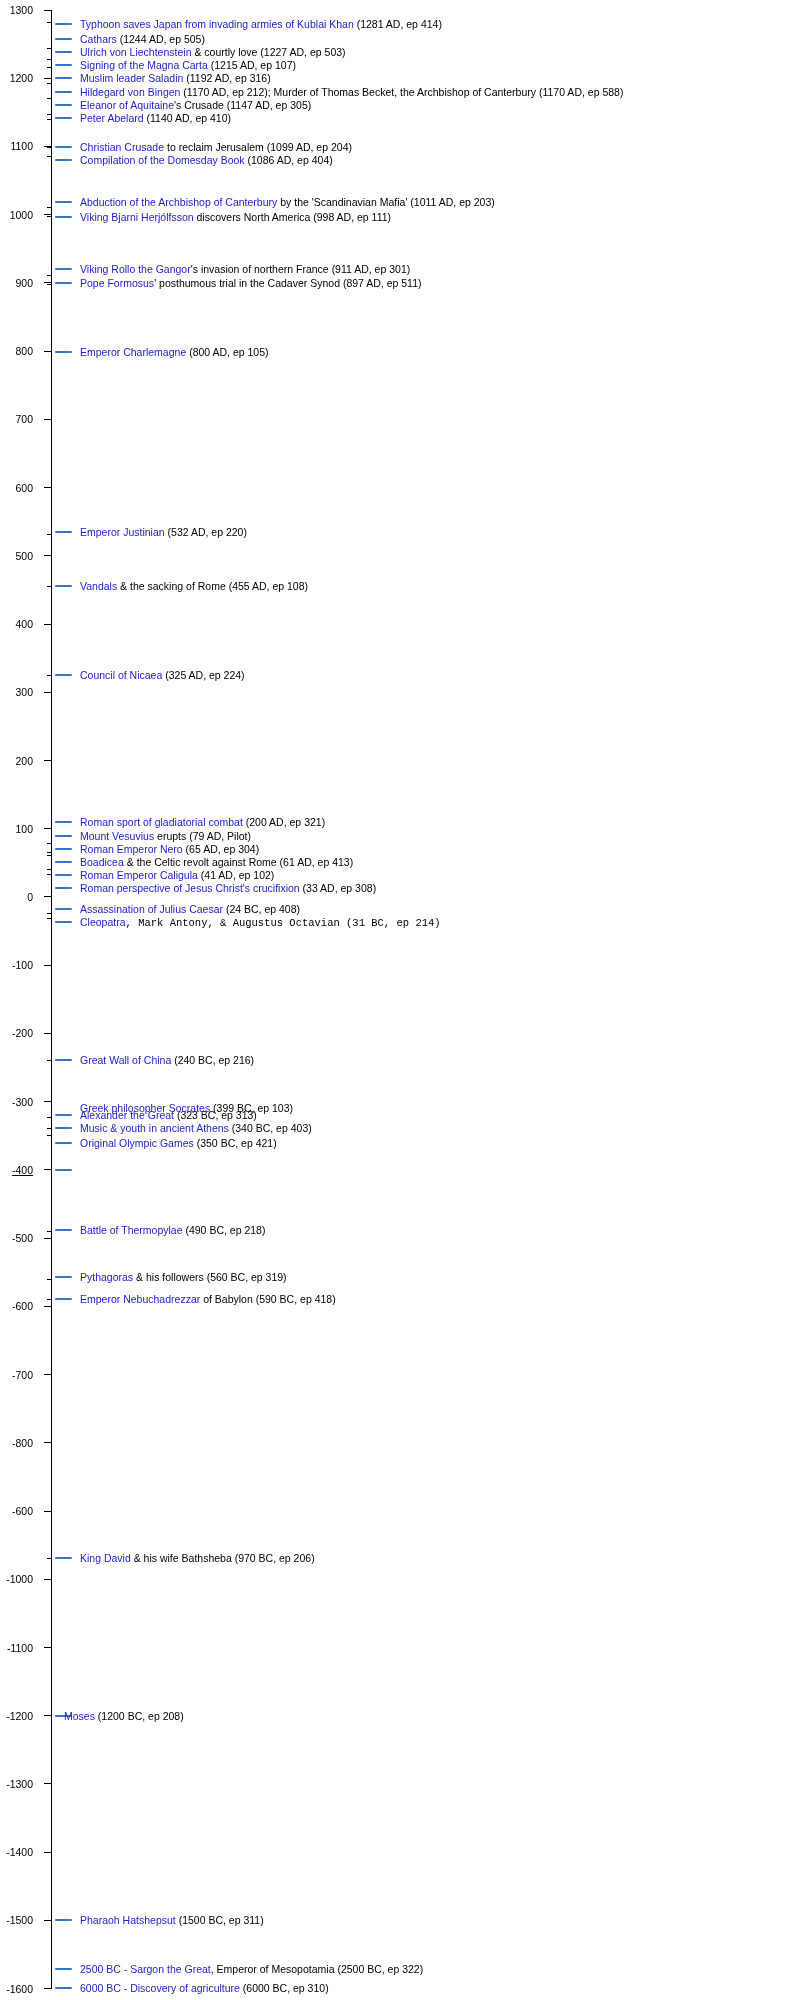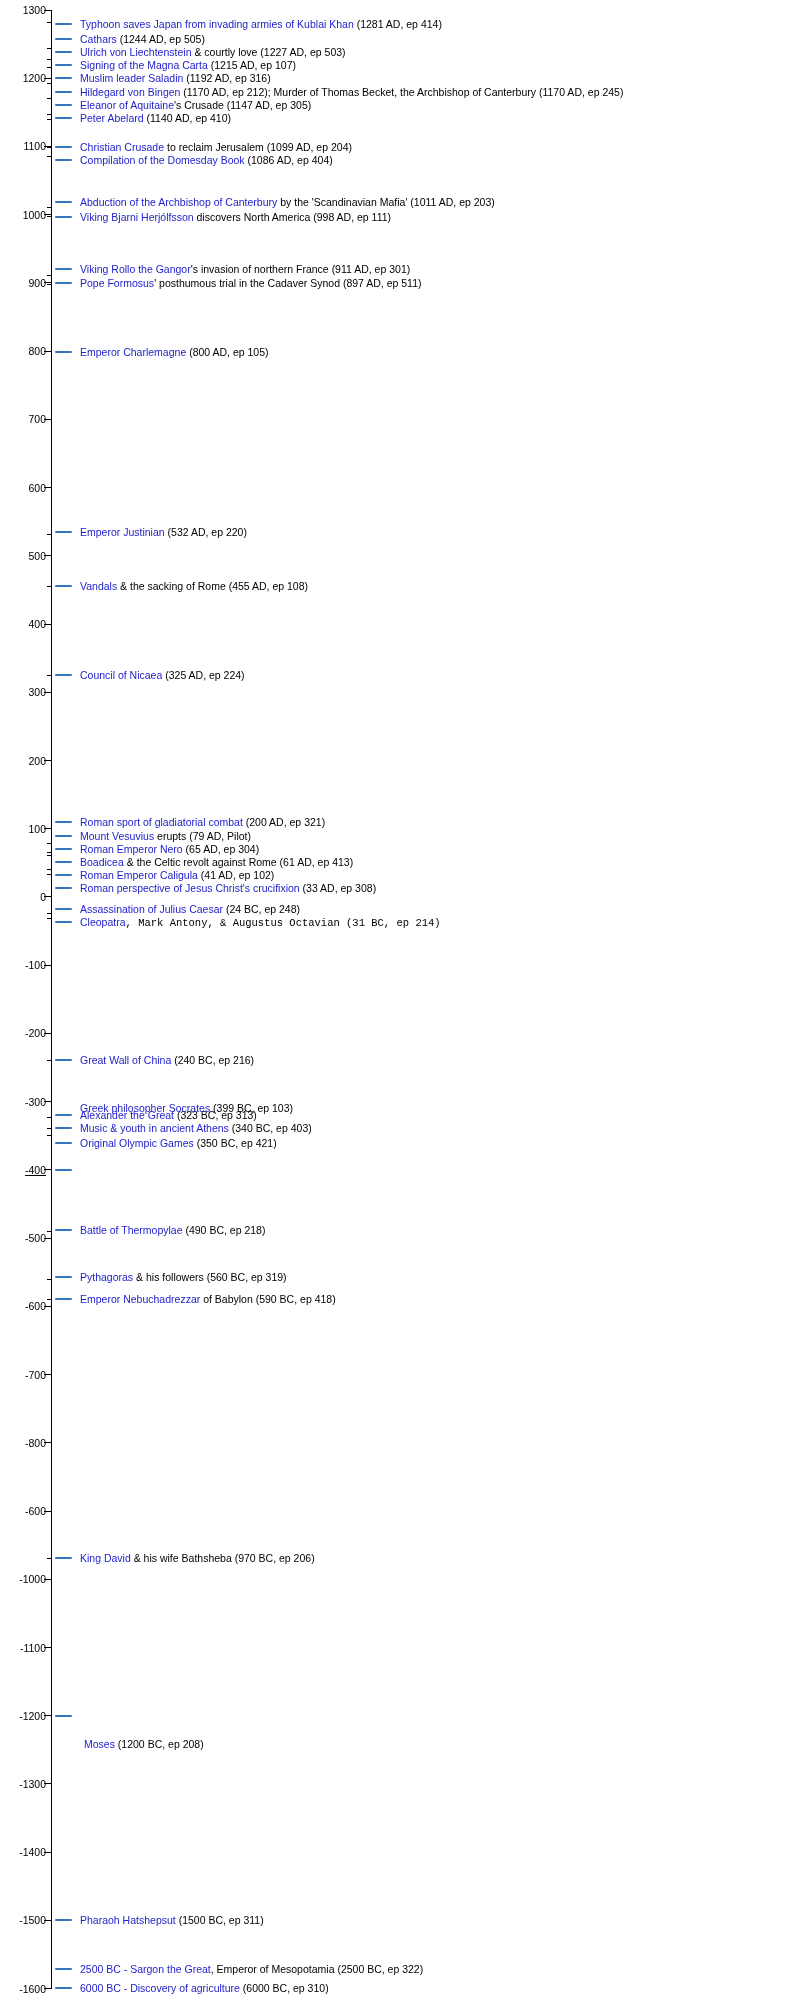--- a/index.html
+++ b/index.html
@@ -6,21 +6,21 @@
   body{
     width:800px;height:2000px;background:#ffffff;position:relative;
     font-family:"Liberation Sans", sans-serif;
     -webkit-font-smoothing:antialiased;
   }
   .chart{position:absolute;inset:0;}
   .axis-line{position:absolute;width:1px;background:#000;}
   .tick-mark{position:absolute;height:1px;background:#000;}
   .tick-label{
     position:absolute;transform:translateY(-50%);
-    font-size:10.5px;color:#000;text-align:right;width:46px;left:0;
+    font-size:10.5px;color:#000;text-align:right;width:33px;left:0;
     white-space:nowrap;
   }
   .event-tick{position:absolute;height:1px;background:#000;}
   .event-row{
     position:absolute;transform:translateY(-50%);
     font-size:10.5px;white-space:nowrap;color:#000;
   }
   .leader{
     position:absolute;height:2px;transform:translateY(-50%);
     border-radius:1px;
@@ -104,21 +104,21 @@
       <div class="leader" style="left: 55px; top: 52px; width: 17px; background: rgb(51, 119, 196);"></div>
       <div class="event-row" style="left: 80px; top: 52px;"><span style="color: rgb(34, 34, 204);">Ulrich von Liechtenstein</span><span style="color: rgb(0, 0, 0);"> &amp; courtly love (1227 AD, ep 503)</span></div>
       <div class="event-tick" style="left: 47px; top: 67.4955px; width: 4px; background: rgb(0, 0, 0);"></div>
       <div class="leader" style="left: 55px; top: 65px; width: 17px; background: rgb(51, 119, 196);"></div>
       <div class="event-row" style="left: 80px; top: 65px;"><span style="color: rgb(34, 34, 204);">Signing of the Magna Carta</span><span style="color: rgb(0, 0, 0);"> (1215 AD, ep 107)</span></div>
       <div class="event-tick" style="left: 47px; top: 83.1884px; width: 4px; background: rgb(0, 0, 0);"></div>
       <div class="leader" style="left: 55px; top: 78px; width: 17px; background: rgb(51, 119, 196);"></div>
       <div class="event-row" style="left: 80px; top: 78px; text-align: center;"><span style="color: rgb(34, 34, 204);">Muslim leader Saladin</span><span style="color: rgb(0, 0, 0);"> (1192 AD, ep 316)</span></div>
       <div class="event-tick" style="left: 47px; top: 98.199px; width: 4px; background: rgb(0, 0, 0);"></div>
       <div class="leader" style="left: 55px; top: 92px; width: 17px; background: rgb(51, 119, 196);"></div>
-      <div class="event-row" style="left: 80px; top: 92px;"><span style="color: rgb(34, 34, 204); margin-top: 44px;">Hildegard von Bingen</span><span style="color: rgb(0, 0, 0);"> (1170 AD, ep 212); Murder of Thomas Becket, the Archbishop of Canterbury (1170 AD, ep 245)</span></div>
+      <div class="event-row" style="left: 80px; top: 92px;"><span style="color: rgb(34, 34, 204); margin-top: 44px;">Hildegard von Bingen</span><span style="color: rgb(0, 0, 0);"> (1170 AD, ep 212); Murder of Thomas Becket, the Archbishop of Canterbury (1170 AD, ep 588)</span></div>
       <div class="event-tick" style="left: 47px; top: 113.892px; width: 4px; background: rgb(0, 0, 0);"></div>
       <div class="leader" style="left: 55px; top: 105px; width: 17px; background: rgb(51, 119, 196);"></div>
       <div class="event-row" style="left: 80px; top: 105px;"><span style="color: rgb(34, 34, 204);">Eleanor of Aquitaine</span><span style="color: rgb(0, 0, 0);">'s Crusade (1147 AD, ep 305)</span></div>
       <div class="event-tick" style="left: 47px; top: 118.668px; width: 4px; background: rgb(0, 0, 0);"></div>
       <div class="leader" style="left: 55px; top: 118px; width: 17px; background: rgb(51, 119, 196);"></div>
       <div class="event-row" style="left: 80px; top: 118px;"><span style="color: rgb(34, 34, 204);">Peter Abelard</span><span style="color: rgb(0, 0, 0);"> (1140 AD, ep 410)</span></div>
       <div class="event-tick" style="left: 47px; top: 146.642px; width: 4px; background: rgb(0, 0, 0);"></div>
       <div class="leader" style="left: 55px; top: 147px; width: 17px; background: rgb(51, 119, 196);"></div>
       <div class="event-row" style="left: 80px; top: 147px;"><span style="color: rgb(34, 34, 204);">Christian Crusade</span><span style="color: rgb(0, 0, 0);"> to reclaim Jerusalem (1099 AD, ep 204)</span></div>
       <div class="event-tick" style="left: 47px; top: 155.512px; width: 4px; background: rgb(0, 0, 0);"></div>
@@ -161,21 +161,21 @@
       <div class="leader" style="left: 55px; top: 862px; width: 17px; background: rgb(51, 119, 196);"></div>
       <div class="event-row" style="left: 80px; top: 862px;"><span style="color: rgb(34, 34, 204);">Boadicea</span><span style="color: rgb(0, 0, 0);"> &amp; the Celtic revolt against Rome (61 AD, ep 413)</span></div>
       <div class="event-tick" style="left: 47px; top: 868.516px; width: 4px; background: rgb(0, 0, 0);"></div>
       <div class="leader" style="left: 55px; top: 875px; width: 17px; background: rgb(51, 119, 196);"></div>
       <div class="event-row" style="left: 80px; top: 875px;"><span style="color: rgb(34, 34, 204);">Roman Emperor Caligula</span><span style="color: rgb(0, 0, 0);"> (41 AD, ep 102)</span></div>
       <div class="event-tick" style="left: 47px; top: 873.974px; width: 4px; background: rgb(0, 0, 0);"></div>
       <div class="leader" style="left: 55px; top: 888px; width: 17px; background: rgb(51, 119, 196);"></div>
       <div class="event-row" style="left: 80px; top: 888px;"><span style="color: rgb(34, 34, 204);">Roman perspective of Jesus Christ's crucifixion</span><span style="color: rgb(0, 0, 0);"> (33 AD, ep 308)</span></div>
       <div class="event-tick" style="left: 47px; top: 912.865px; width: 4px; background: rgb(0, 0, 0);"></div>
       <div class="leader" style="left: 55px; top: 909px; width: 17px; background: rgb(51, 119, 196);"></div>
-      <div class="event-row" style="left: 80px; top: 909px;"><span style="color: rgb(34, 34, 204);">Assassination of Julius Caesar</span><span style="color: rgb(0, 0, 0);"> (24 BC, ep 248)</span></div>
+      <div class="event-row" style="left: 80px; top: 909px;"><span style="color: rgb(34, 34, 204);">Assassination of Julius Caesar</span><span style="color: rgb(0, 0, 0);"> (24 BC, ep 408)</span></div>
       <div class="event-tick" style="left: 47px; top: 917.641px; width: 4px; background: rgb(0, 0, 0);"></div>
       <div class="leader" style="left: 55px; top: 922px; width: 17px; background: rgb(51, 119, 196);"></div>
       <div class="event-row" style="left: 80px; top: 922px;"><span style="color: rgb(34, 34, 204);">Cleopatra</span><span style="color: rgb(0, 0, 0); font-family: Liberation Mono, monospace;">, Mark Antony, &amp; Augustus Octavian (31 BC, ep 214)</span></div>
       <div class="event-tick" style="left: 47px; top: 1060.24px; width: 4px; background: rgb(0, 0, 0);"></div>
       <div class="leader" style="left: 55px; top: 1060px; width: 17px; background: rgb(51, 119, 196);"></div>
       <div class="event-row" style="left: 80px; top: 1060px;"><span style="color: rgb(34, 34, 204);">Great Wall of China</span><span style="color: rgb(0, 0, 0);"> (240 BC, ep 216)</span></div>
       <div class="event-tick" style="left: 47px; top: 1116.87px; width: 4px; background: rgb(0, 0, 0);"></div>
       <div class="leader" style="left: 55px; top: 1115px; width: 17px; background: rgb(51, 119, 196);"></div>
       <div class="event-row" style="left: 80px; top: 1115px;"><span style="color: rgb(34, 34, 204);">Alexander the Great</span><span style="color: rgb(0, 0, 0);"> (323 BC, ep 313)</span></div>
       <div class="event-tick" style="left: 47px; top: 1128.47px; width: 4px; background: rgb(0, 0, 0);"></div>
@@ -194,21 +194,21 @@
       <div class="leader" style="left: 55px; top: 1277px; width: 17px; background: rgb(51, 119, 196);"></div>
       <div class="event-row" style="left: 80px; top: 1277px;"><span style="color: rgb(34, 34, 204);">Pythagoras</span><span style="color: rgb(0, 0, 0);"> &amp; his followers (560 BC, ep 319)</span></div>
       <div class="event-tick" style="left: 47px; top: 1299.05px; width: 4px; background: rgb(0, 0, 0);"></div>
       <div class="leader" style="left: 55px; top: 1299px; width: 17px; background: rgb(51, 119, 196);"></div>
       <div class="event-row" style="left: 80px; top: 1299px;"><span style="color: rgb(34, 34, 204);">Emperor Nebuchadrezzar</span><span style="color: rgb(0, 0, 0);"> of Babylon (590 BC, ep 418)</span></div>
       <div class="event-tick" style="left: 47px; top: 1558.32px; width: 4px; background: rgb(0, 0, 0);"></div>
       <div class="leader" style="left: 55px; top: 1558px; width: 17px; background: rgb(51, 119, 196);"></div>
       <div class="event-row" style="left: 80px; top: 1558px;"><span style="color: rgb(34, 34, 204);">King David</span><span style="color: rgb(0, 0, 0);"> &amp; his wife Bathsheba (970 BC, ep 206)</span></div>
       <div class="event-tick" style="left: 47px; top: 1715.25px; width: 4px; background: rgb(0, 0, 0);"></div>
       <div class="leader" style="left: 55px; top: 1716px; width: 17px; background: rgb(51, 119, 196);"></div>
-      <div class="event-row" style="left: 84px; top: 1716px; margin-top: 28px;"><span style="color: rgb(34, 34, 204);">Moses</span><span style="color: rgb(0, 0, 0);"> (1200 BC, ep 208)</span></div>
+      <div class="event-row" style="left: 64px; top: 1716px;"><span style="color: rgb(34, 34, 204);">Moses</span><span style="color: rgb(0, 0, 0);"> (1200 BC, ep 208)</span></div>
       <div class="event-tick" style="left: 47px; top: 1919.94px; width: 4px; background: rgb(0, 0, 0);"></div>
       <div class="leader" style="left: 55px; top: 1920px; width: 17px; background: rgb(51, 119, 196);"></div>
       <div class="event-row" style="left: 80px; top: 1920px;"><span style="color: rgb(34, 34, 204);">Pharaoh Hatshepsut</span><span style="color: rgb(0, 0, 0);"> (1500 BC, ep 311)</span></div>
       <div class="leader" style="left: 55px; top: 1969px; width: 17px; background: rgb(51, 119, 196);"></div>
       <div class="event-row" style="left: 80px; top: 1969px;"><span style="color: rgb(34, 34, 204);">2500 BC - Sargon the Great</span><span style="color: rgb(0, 0, 0);">, Emperor of Mesopotamia (2500 BC, ep 322)</span></div>
       <div class="leader" style="left: 55px; top: 1988px; width: 17px; background: rgb(51, 119, 196);"></div>
       <div class="event-row" style="left: 80px; top: 1988px;"><span style="color: rgb(34, 34, 204);">6000 BC - Discovery of agriculture</span><span style="color: rgb(0, 0, 0);"> (6000 BC, ep 310)</span></div>
     </div>
 </div>
 

